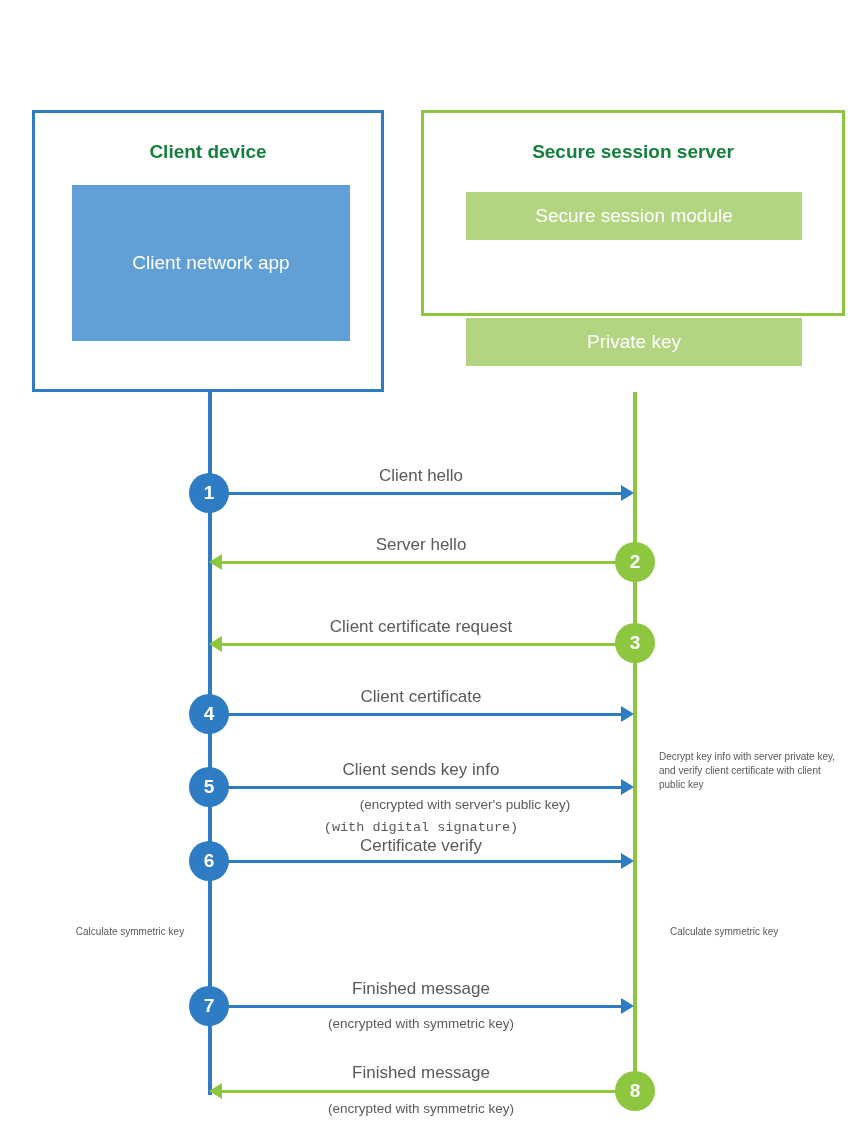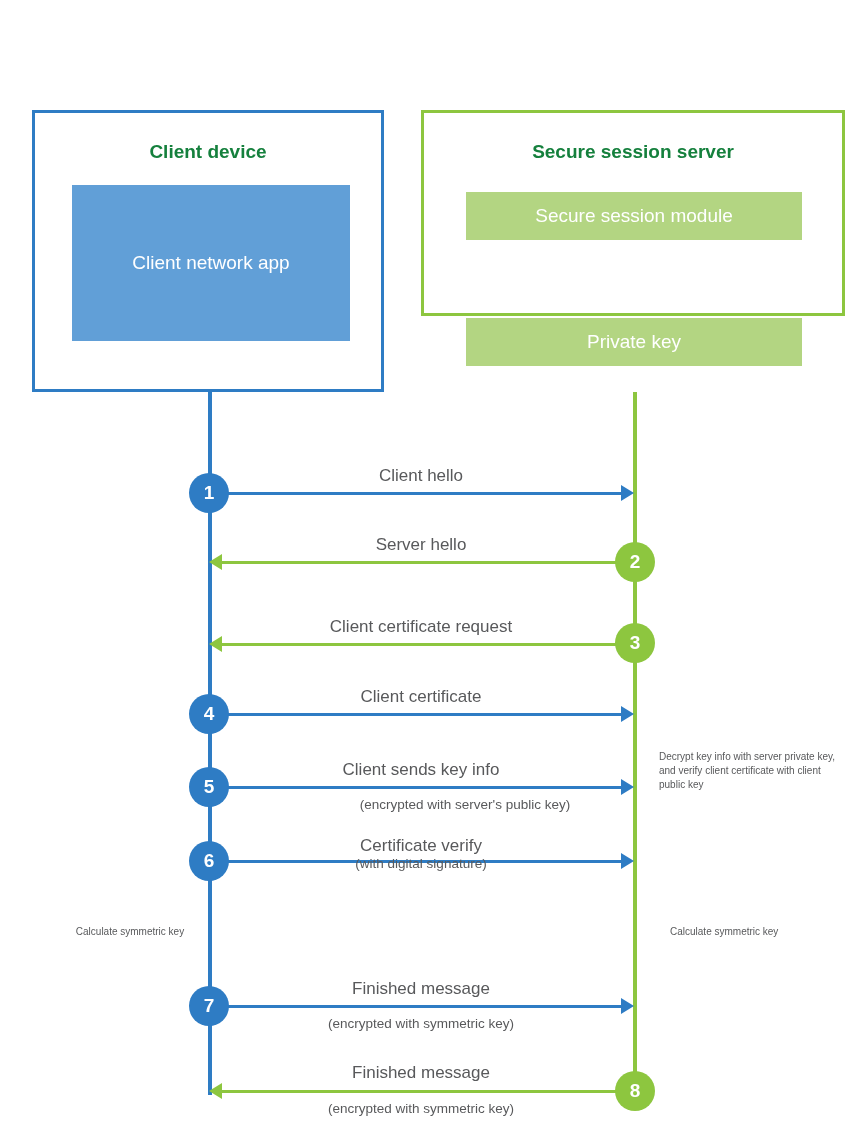--- a/index.html
+++ b/index.html
@@ -241,21 +241,21 @@
 
   <div class="step-label" style="left:421px; top:760px;">Client sends key info</div>
   <div class="arrow-line blue" style="left:210px; top:786px; width:412px;"></div>
   <div class="arrow-head right blue" style="left:621px; top:779px;"></div>
   <div class="step-sublabel" style="left:421px; top:797px;margin-left:44px;">(encrypted with server's public key)</div>
   <div class="step-badge blue" style="left:189px; top:767px;">5</div>
 
   <div class="step-label" style="left:421px; top:836px;">Certificate verify</div>
   <div class="arrow-line blue" style="left:210px; top:860px; width:412px;"></div>
   <div class="arrow-head right blue" style="left:621px; top:853px;"></div>
-  <div class="step-sublabel" style="left:421px; top:856px;">(with digital signature)</div>
+  <div class="step-sublabel" style="left:421px; top:820px;font-family:Liberation Mono, monospace;">(with digital signature)</div>
   <div class="step-badge blue" style="left:189px; top:841px;">6</div>
 
   <div class="step-label" style="left:421px; top:979px;">Finished message</div>
   <div class="arrow-line blue" style="left:210px; top:1005px; width:412px;"></div>
   <div class="arrow-head right blue" style="left:621px; top:998px;"></div>
   <div class="step-sublabel" style="left:421px; top:1016px;">(encrypted with symmetric key)</div>
   <div class="step-badge blue" style="left:189px; top:986px;">7</div>
 
   <div class="step-label" style="left:421px; top:1063px;">Finished message</div>
   <div class="arrow-line green" style="left:222px; top:1090px; width:412px;"></div>

